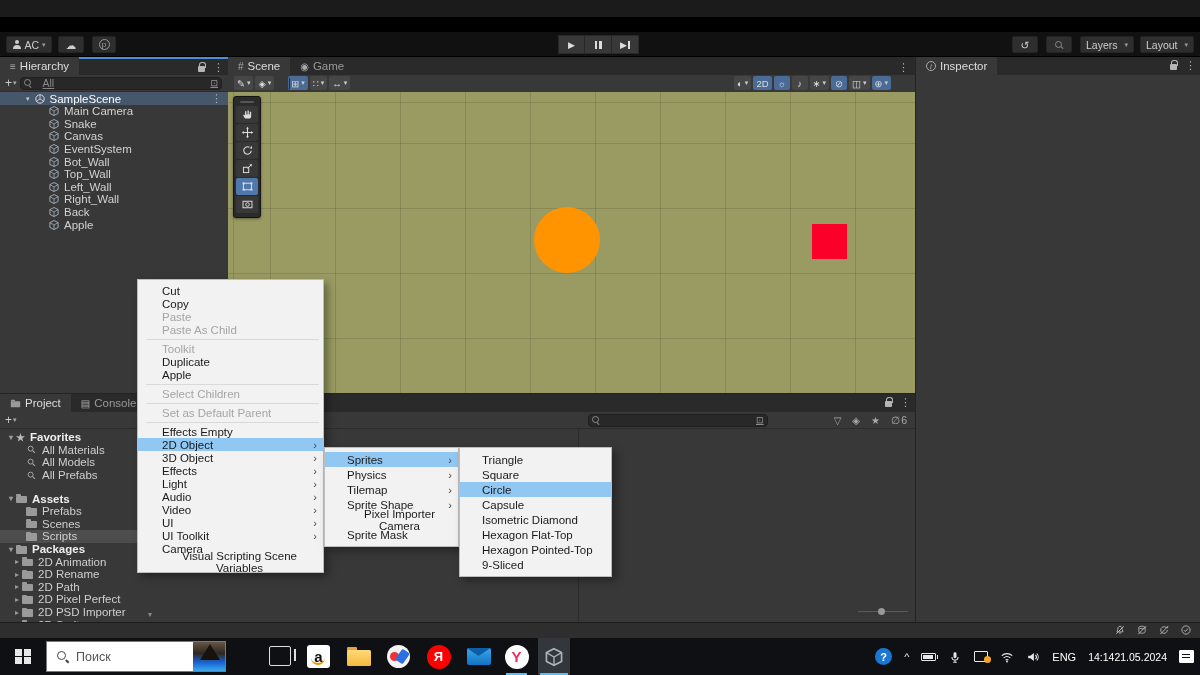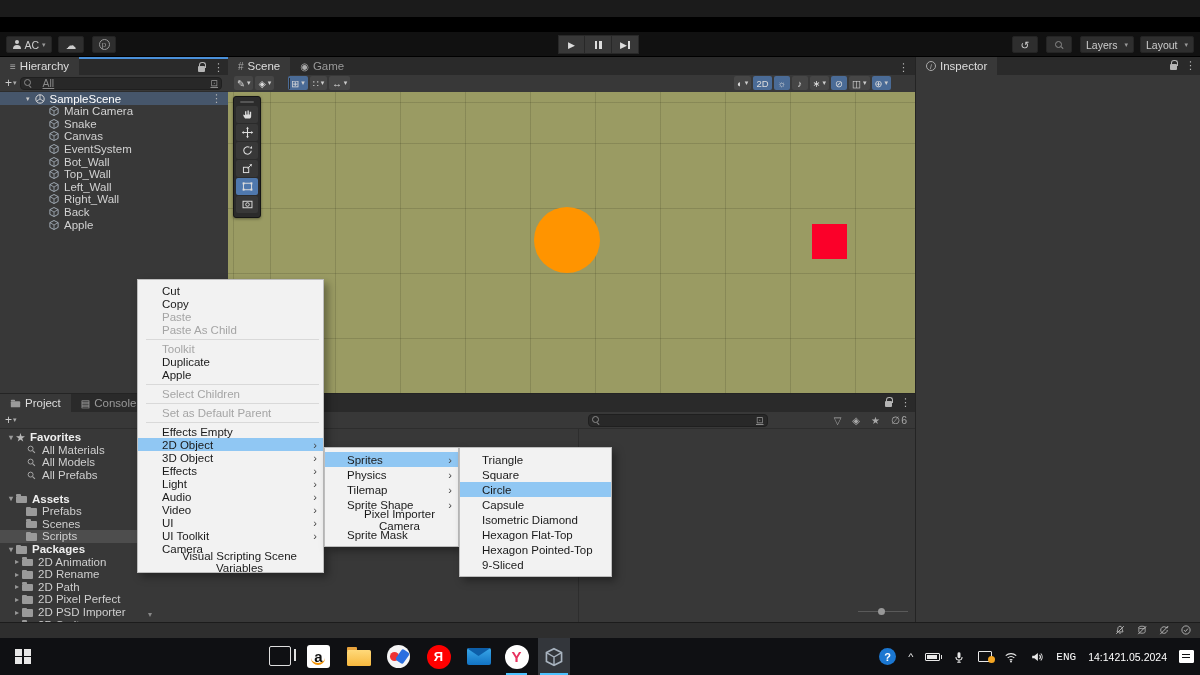--- a/index.html
+++ b/index.html
@@ -162,21 +162,21 @@
   .unity-slot .app-underline { bottom:0; }
   .tray { position:absolute; right:0; top:0; height:37px; display:flex; align-items:center; color:#fff; }
   .tray-item { display:flex; align-items:center; justify-content:center; margin:0 6px; }
   .help-circle { width:17px; height:17px; border-radius:50%; background:#1b77d1; color:#fff; font-size:11px; font-weight:bold; display:flex; align-items:center; justify-content:center; }
   .chev { font-size:11px; color:#e8e8e8; transform:scaleY(.8); }
   .battery { position:relative; width:15px; height:8px; border:1.2px solid #e8e8e8; border-radius:1px; }
   .battery::before { content:''; position:absolute; right:-3px; top:1.5px; width:1.8px; height:3.5px; background:#e8e8e8; }
   .battery::after { content:''; position:absolute; left:1px; top:1px; width:10px; height:4.5px; background:#e8e8e8; }
   .tablet-ic { position:relative; width:14px; height:11px; border:1.3px solid #e8e8e8; border-radius:1px; }
   .tablet-ic::after { content:''; position:absolute; right:-4px; bottom:-2px; width:7px; height:7px; border-radius:50%; background:#f5a623; }
-  .lang { font-size:11px; color:#fff;font-family:Liberation Mono, monospace; }
+  .lang { font-size:11px; color:#fff; }
   .clock { text-align:right; font-size:10.5px; line-height:12px; color:#fff; }
   .notif-ic { position:relative; width:15px; height:13px; border:1.3px solid #fff; border-radius:1px; background:#fff; }
   .notif-ic::before { content:''; position:absolute; left:2px; top:2.5px; width:8px; height:1.5px; background:#0f1013; box-shadow:0 3px 0 #0f1013; }
   .tray svg { width:14px; height:14px; }
 </style>
 </head>
 <body>
 
 <svg width="0" height="0" style="position:absolute">
   <defs>
@@ -861,20 +861,25 @@
 
   <div class="taskbar">
     <div class="start-btn">
       <span class="winlogo">
           <i></i>
           <i></i>
           <i></i>
           <i></i>
         </span>
     </div>
+    <div class="tsearch">
+      <span class="mag2"></span>
+      <span class="stext">Поиск</span>
+      <span class="bing-thumb"></span>
+    </div>
     <div class="taskview"></div>
 
     <div class="tb-app" style="left:306px">
       <span class="amazon-sq">
           <span>a</span>
         </span>
     </div>
     <div class="tb-app" style="left:346px">
         <span class="folder-app"></span>
       </div>

